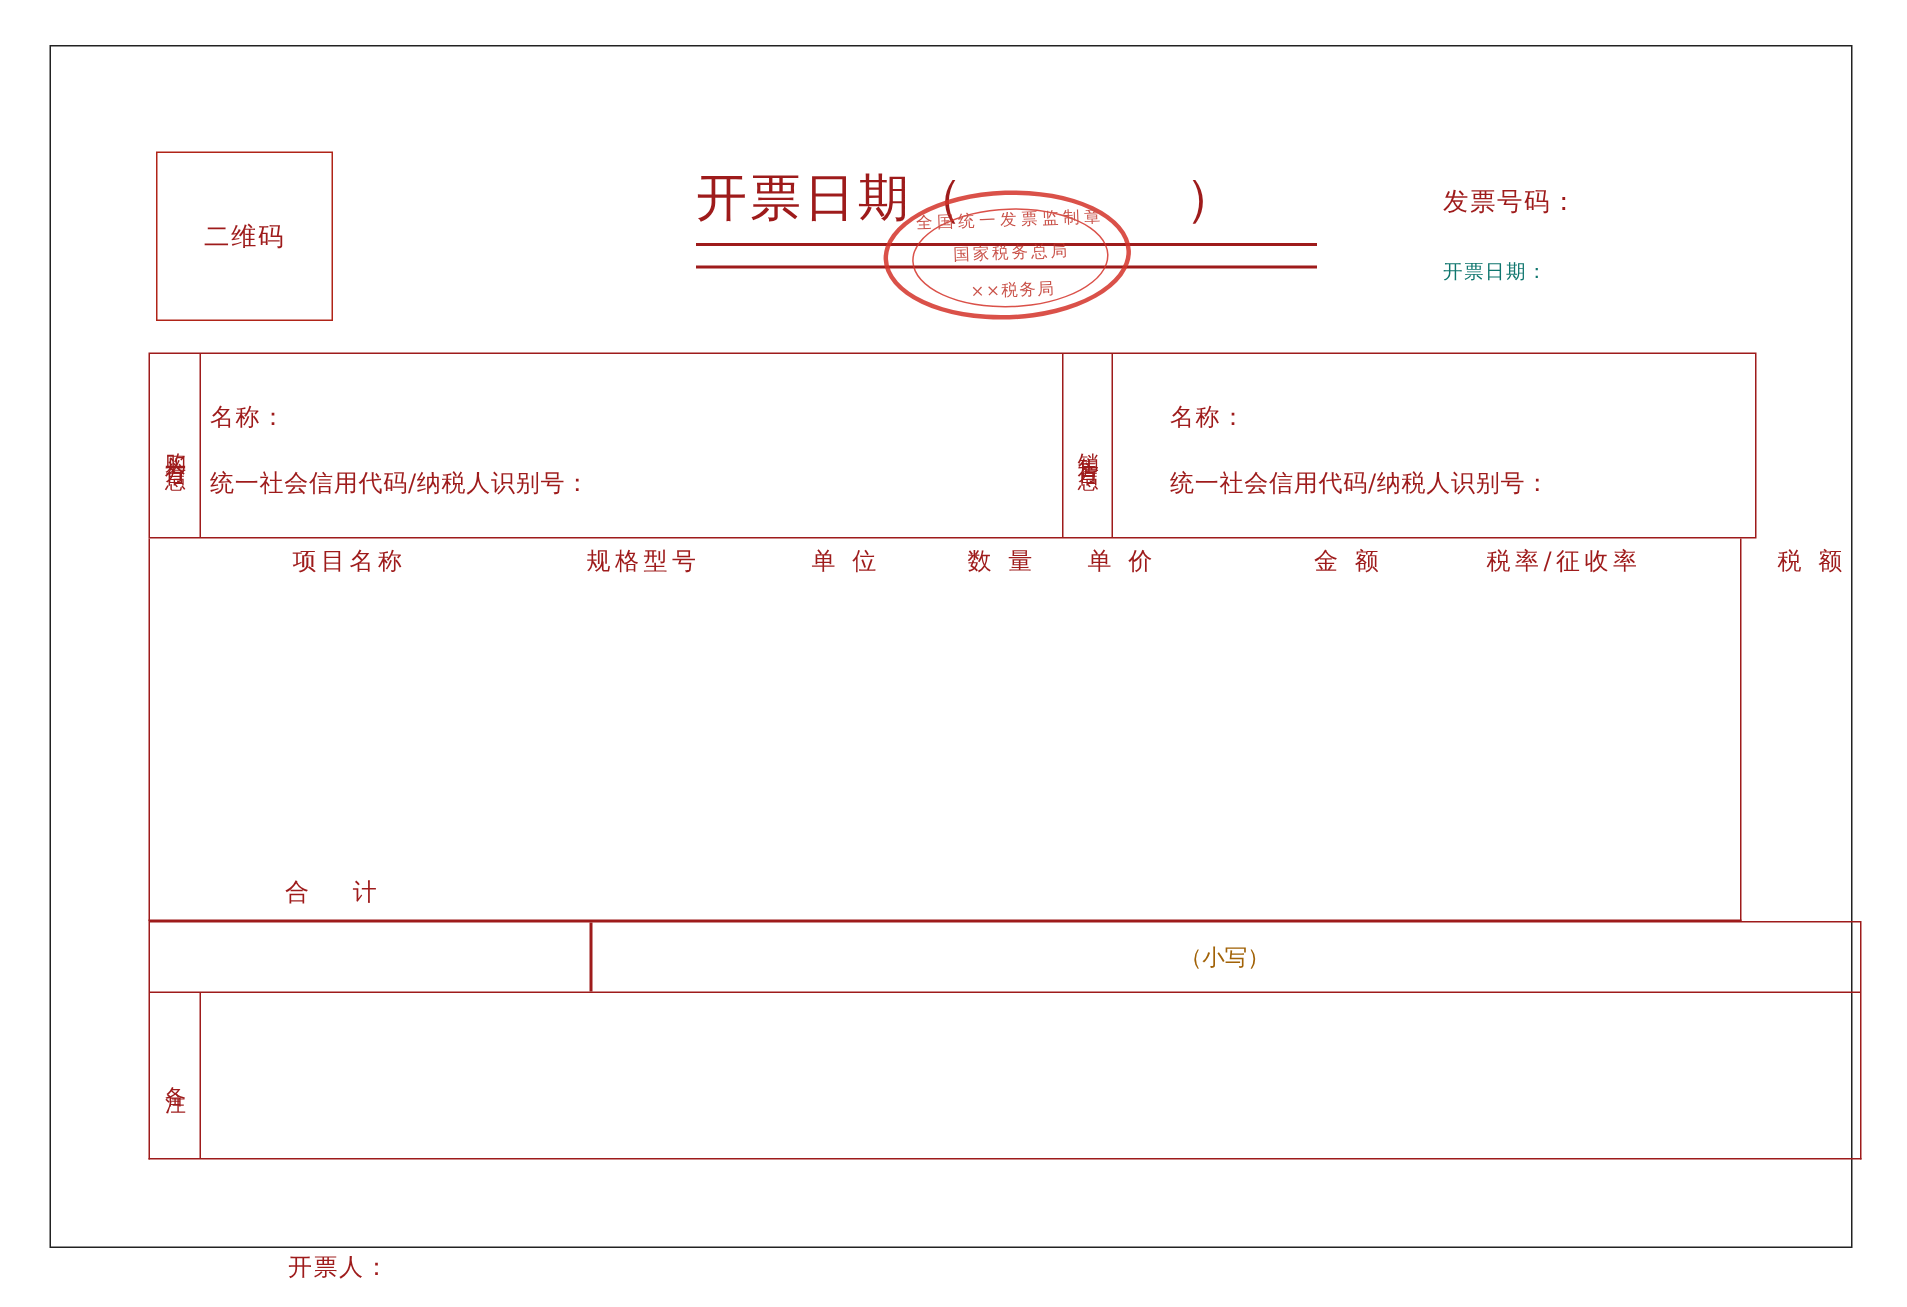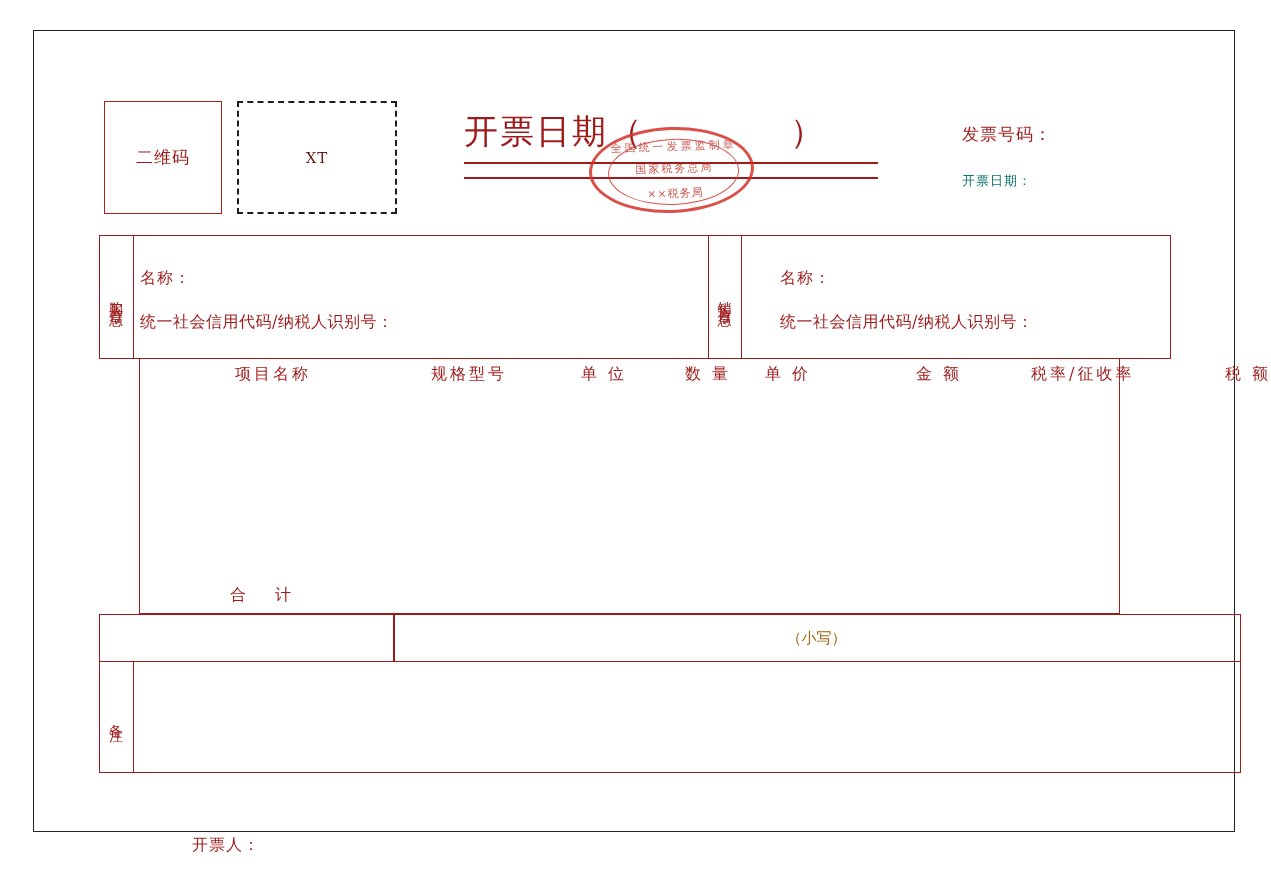--- a/index.html
+++ b/index.html
@@ -224,26 +224,25 @@
     font-family: "DejaVu Serif", "Liberation Serif", serif;
     letter-spacing: 0.5px;
     white-space: nowrap;
   }
 
   
   #items-table {
     position: absolute;
     left: 65px;
     top: 328px;
-    width: 981px;
+    width: 1062px;
     height: 255px;
     border: 1.6px solid #9e1b1b;
     border-top: none;
     box-sizing: border-box;
-    margin-left: 40px;
   }
   #items-header {
     position: absolute;
     left: 0;
     top: 0;
     width: 100%;
     height: 32px;
   }
   #items-header .col {
     position: absolute;
@@ -349,23 +348,20 @@
 <body>
 
 <div id="page">
 
   <div id="invoice-frame">
 
     <div id="qr-box">
       <span>二维码</span>
     </div>
 
-    <div id="xt-box">
-      <span>XT</span>
-    </div>
 
     <div id="doc-title">
       <span>开票日期（</span><span style="display:inline-block;width:146px"></span><span>）</span>
     </div>
     <div id="title-rule-1"></div>
     <div id="title-rule-2"></div>
 
     <div id="seal">
       <div class="seal-inner"></div>
       <div class="seal-top">全国统一发票监制章</div>

